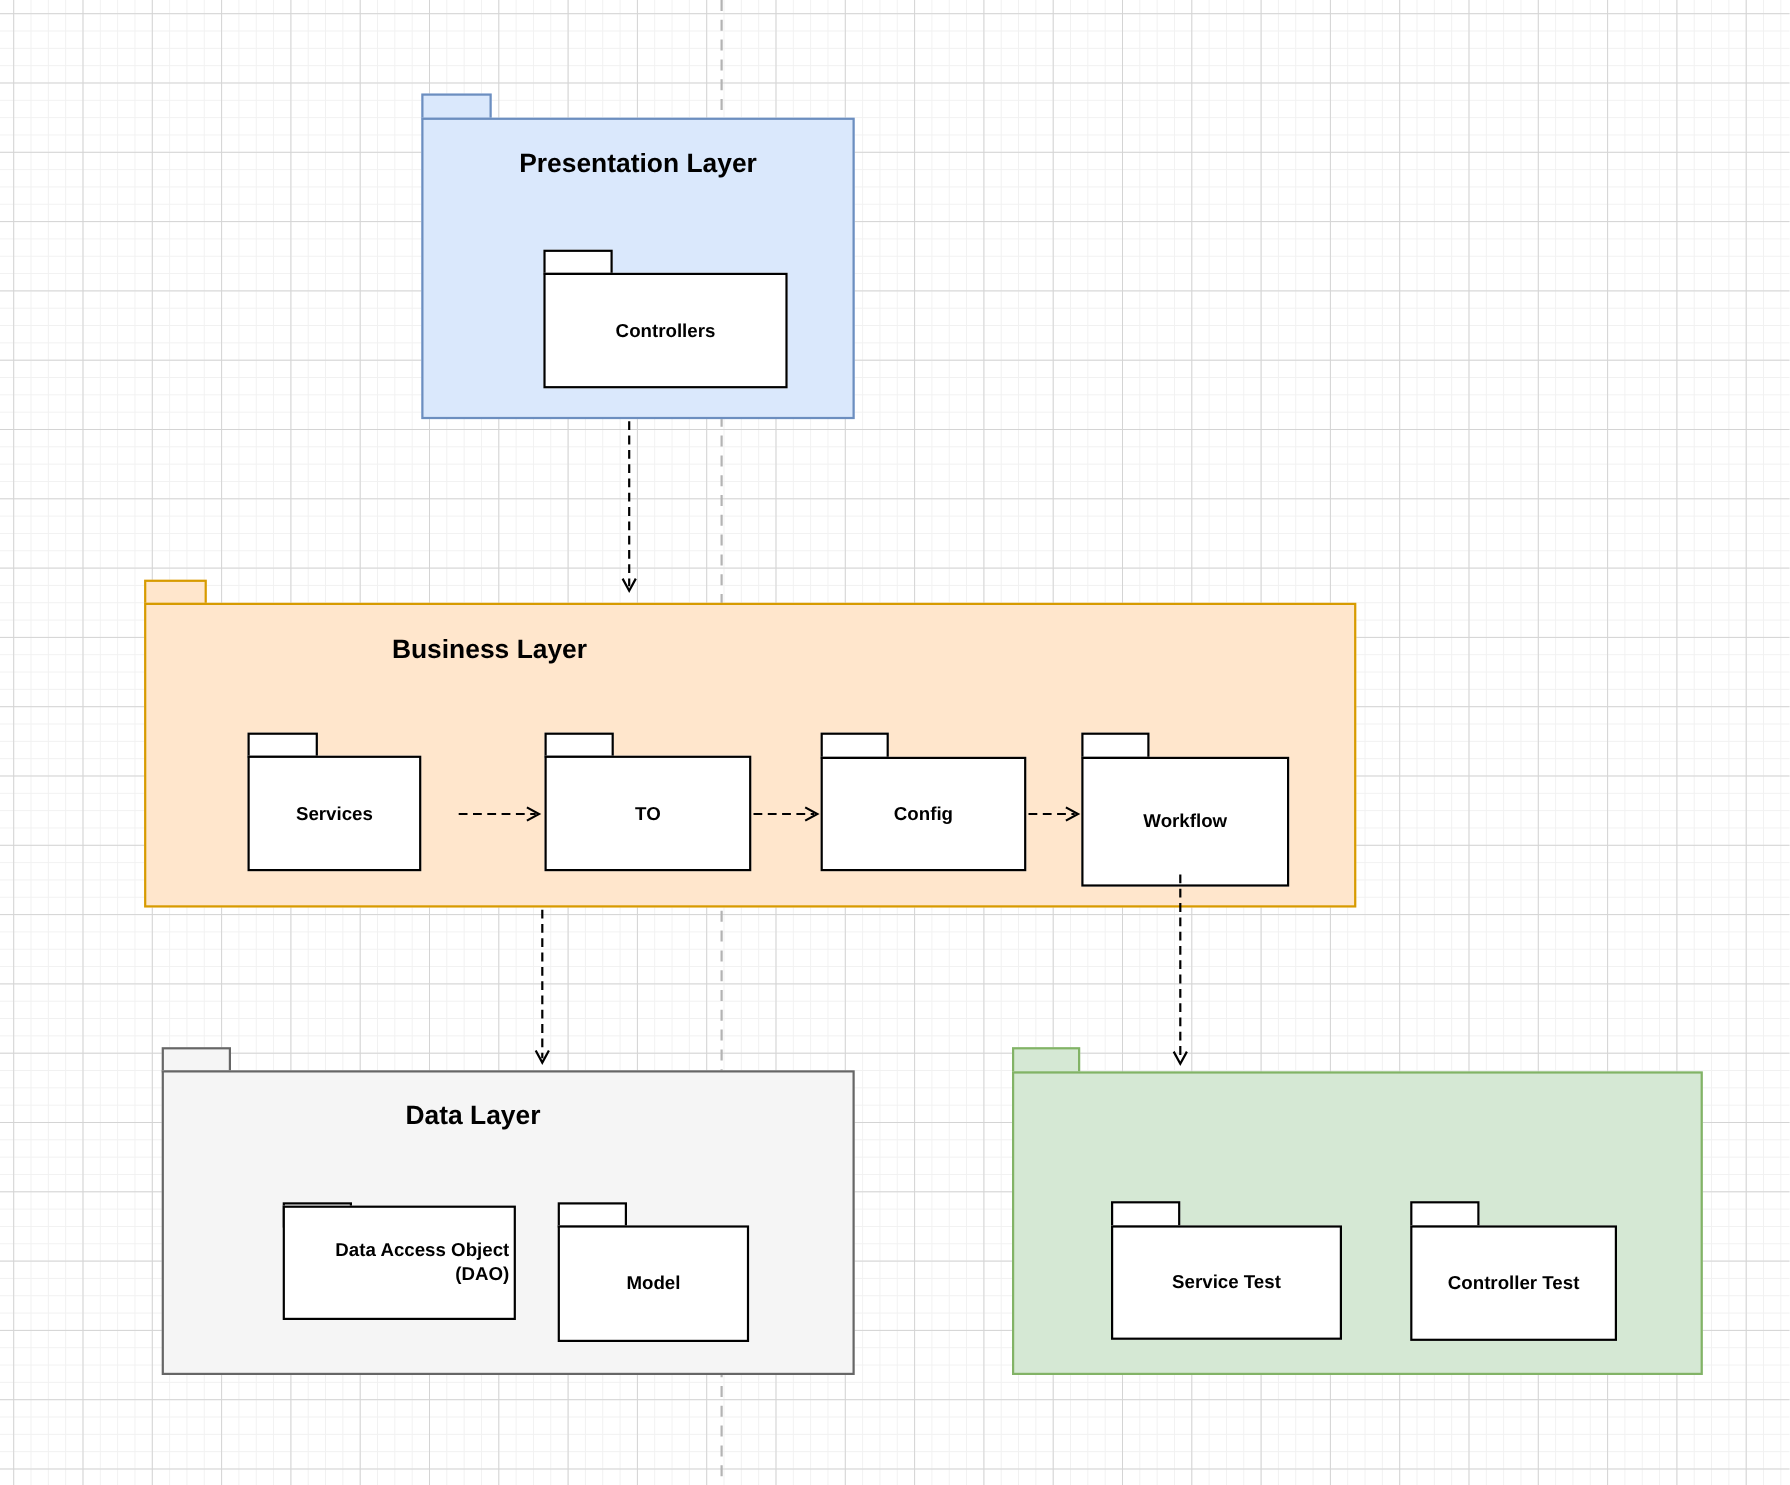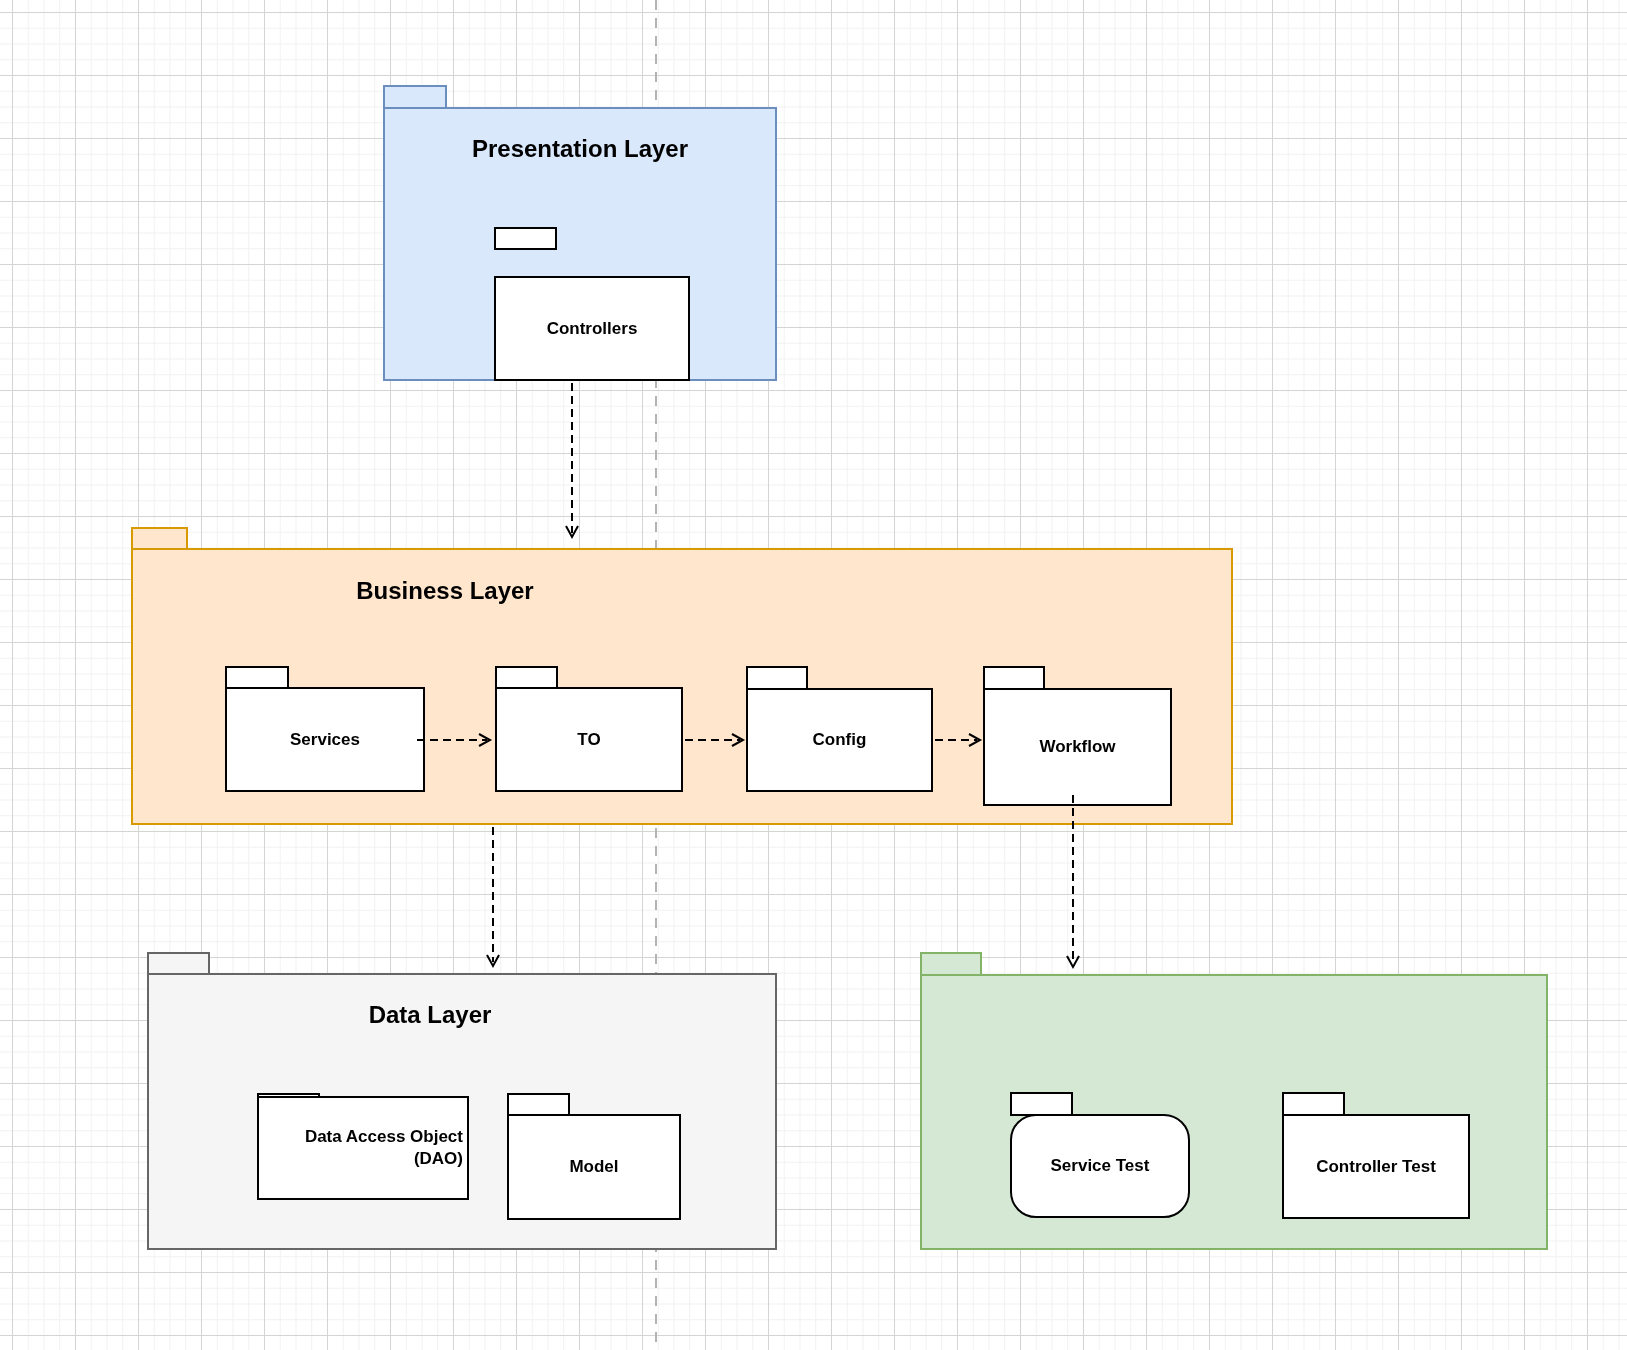--- a/index.html
+++ b/index.html
@@ -35,30 +35,30 @@
 
   <svg class="overlay z0" width="1627" height="1350">
     <line x1="656" y1="0" x2="656" y2="1350" stroke="#b3b3b3" stroke-width="2" stroke-dasharray="10 8"></line>
   </svg>
 
   <div class="abs layer-fill z1" style="left: 383px; top: 85px; width: 64px; height: 24px; background-color: rgb(218, 232, 252); border-color: rgb(108, 142, 191);"></div>
   <div class="abs layer-fill z1" style="left: 383px; top: 107px; width: 394px; height: 274px; background-color: rgb(218, 232, 252); border-color: rgb(108, 142, 191);"></div>
   <div class="abs layer-title z2" style="left:383px;top:137px;width:394px;">Presentation Layer</div>
 
   <div class="abs pkg z2" style="left:494px;top:227px;width:63px;height:23px;"></div>
-  <div class="abs pkg pkg-body z2" style="left:494px;top:248px;width:196px;height:105px;margin-top:28px;">
+  <div class="abs pkg pkg-body z2" style="left:494px;top:248px;width:222px;height:105px;">
     <span>Controllers</span>
   </div>
 
   <div class="abs layer-fill z1" style="left: 131px; top: 527px; width: 57px; height: 23px; background-color: rgb(255, 230, 204); border-color: rgb(215, 155, 0);"></div>
   <div class="abs layer-fill z1" style="left: 131px; top: 548px; width: 1102px; height: 277px; background-color: rgb(255, 230, 204); border-color: rgb(215, 155, 0);"></div>
   <div class="abs layer-title z2" style="left:245px;top:579px;width:400px;">Business Layer</div>
 
   <div class="abs pkg z2" style="left:225px;top:666px;width:64px;height:23px;"></div>
-  <div class="abs pkg pkg-body z2" style="left:225px;top:687px;width:200px;height:105px;">
+  <div class="abs pkg pkg-body z2" style="left:225px;top:687px;width:158px;height:105px;">
     <span>Services</span>
   </div>
 
   <div class="abs pkg z2" style="left:495px;top:666px;width:63px;height:23px;"></div>
   <div class="abs pkg pkg-body z2" style="left:495px;top:687px;width:188px;height:105px;">
     <span>TO</span>
   </div>
 
   <div class="abs pkg z2" style="left:746px;top:666px;width:62px;height:24px;"></div>
   <div class="abs pkg pkg-body z2" style="left:746px;top:688px;width:187px;height:104px;">
@@ -81,21 +81,21 @@
 
   <div class="abs pkg z2" style="left:507px;top:1093px;width:63px;height:23px;"></div>
   <div class="abs pkg pkg-body z2" style="left:507px;top:1114px;width:174px;height:106px;">
     <span>Model</span>
   </div>
 
   <div class="abs layer-fill z1" style="left: 920px; top: 952px; width: 62px; height: 24px; background-color: rgb(213, 232, 212); border-color: rgb(130, 179, 102);"></div>
   <div class="abs layer-fill z1" style="left: 920px; top: 974px; width: 628px; height: 276px; background-color: rgb(213, 232, 212); border-color: rgb(130, 179, 102);"></div>
 
   <div class="abs pkg z2" style="left:1010px;top:1092px;width:63px;height:24px;"></div>
-  <div class="abs pkg pkg-body z2" style="left:1010px;top:1114px;width:180px;height:104px;border-radius:26px;">
+  <div class="abs pkg pkg-body z2" style="left:1010px;top:1114px;width:210px;height:104px;">
     <span>Service Test</span>
   </div>
 
   <div class="abs pkg z2" style="left:1282px;top:1092px;width:63px;height:24px;"></div>
   <div class="abs pkg pkg-body z2" style="left:1282px;top:1114px;width:188px;height:105px;">
     <span>Controller Test</span>
   </div>
 
   <svg class="overlay z3" width="1627" height="1350" stroke="#000000" fill="none" stroke-width="2">
 

